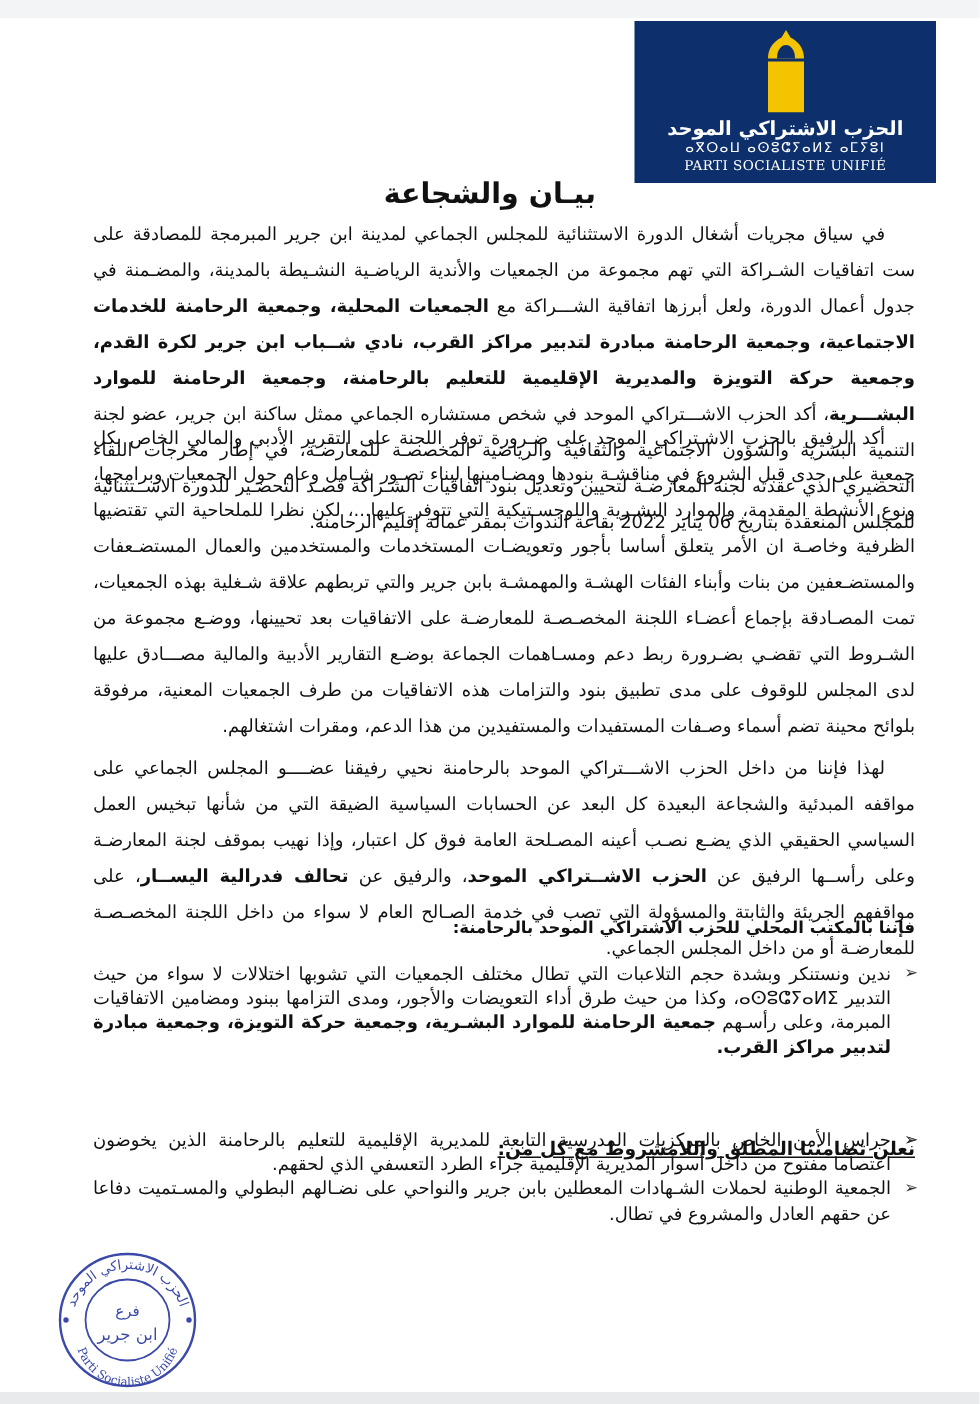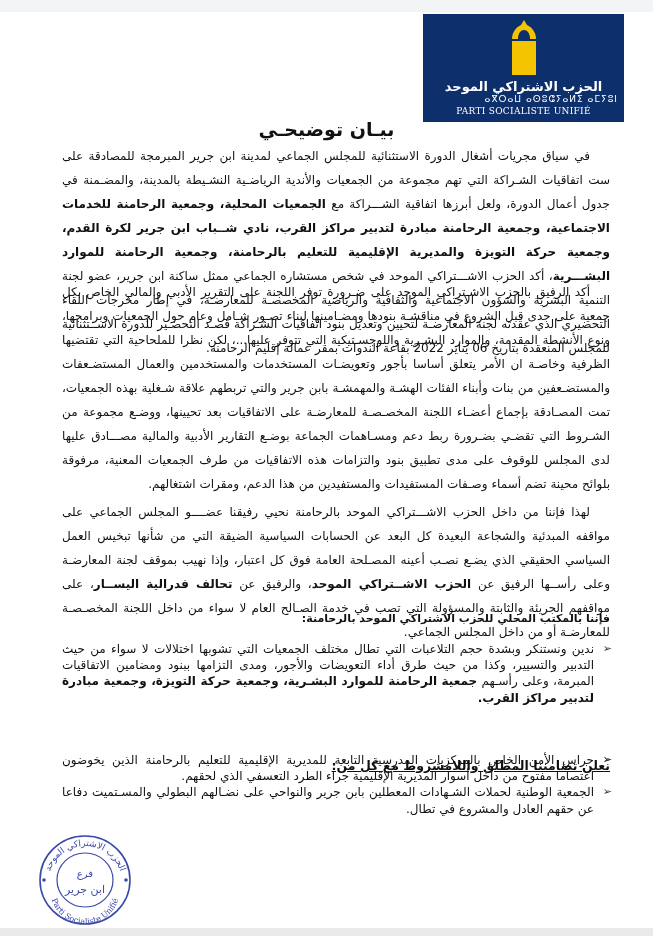--- a/index.html
+++ b/index.html
@@ -9,21 +9,21 @@
     color: #111;
   }
   .topbar { position: absolute; left: 0; top: 0; width: 653px; height: 12px; background: #f3f4f6; }
   .logo {
     position: absolute; left: 423px; top: 14px; width: 201px; height: 108px;
     background: #0d2f6b; overflow: hidden;
   }
   .logo .emblem { position: absolute; left: 88px; top: 6px; width: 26px; height: 55px; }
   .logo .ar { position: absolute; left: 6px; right: 6px; top: 66px; text-align: center;
     color: #fff; font-size: 13px; font-weight: bold; direction: rtl; line-height: 14px; }
-  .logo .tf { position: absolute; left: 6px; right: 6px; top: 80px; text-align: right;
+  .logo .tf { position: absolute; left: 6px; right: 6px; top: 80px; text-align: center;
     color: #fff; font-size: 9px; letter-spacing: 1px; line-height: 10px; }
   .logo .fr { position: absolute; left: 6px; right: 6px; top: 92px; text-align: center;
     color: #fff; font-size: 9px; line-height: 10px; font-family: "DejaVu Serif", serif; letter-spacing: .3px; }
   .title {
     position: absolute; left: 0; right: 0; top: 118px; text-align: center;
     font-size: 19px; font-weight: bold; direction: rtl;
   }
   .doc {
     position: absolute; left: 62px; width: 548px; direction: rtl; text-align: justify;
     font-size: 12px; line-height: 24px;
@@ -53,34 +53,34 @@
   <svg class="emblem" viewBox="0 0 26 55">
     <path d="M13 0 L16 5 C22 8 25 13 25 19 L1 19 C1 13 4 8 10 5 Z" fill="#f5c400"></path>
     <path d="M7 19 C7 13 10 10 13 10 C16 10 19 13 19 19 Z" fill="#0d2f6b"></path>
     <rect x="1" y="21" width="24" height="34" fill="#f5c400"></rect>
   </svg>
   <div class="ar">الحزب الاشتراكي الموحد</div>
   <div class="tf">ⴰⴳⵔⴰⵡ ⴰⵙⵓⵛⵢⴰⵍⵉ ⴰⵎⵢⵓⵏ</div>
   <div class="fr">PARTI SOCIALISTE UNIFIÉ</div>
 </div>
 
-<div class="title">بيـان توضيحـي</div>
+<div class="title">بيـان والشجاعة</div>
 
 <div class="doc p1"><span class="indent"></span><span>في سياق مجريات أشغال الدورة الاستثنائية للمجلس الجماعي لمدينة ابن جرير المبرمجة للمصادقة على ست اتفاقيات الشـراكة التي تهم مجموعة من الجمعيات والأندية الرياضـية النشـيطة بالمدينة، والمضـمنة في جدول أعمال الدورة، ولعل أبرزها اتفاقية الشـــراكة مع </span><b>الجمعيات المحلية، وجمعية الرحامنة للخدمات الاجتماعية، وجمعية الرحامنة مبادرة لتدبير مراكز القرب، نادي شــباب ابن جرير لكرة القدم، وجمعية حركة التويزة والمديرية الإقليمية للتعليم بالرحامنة، وجمعية الرحامنة للموارد البشـــرية</b><span>، أكد الحزب الاشـــتراكي الموحد في شخص مستشاره الجماعي ممثل ساكنة ابن جرير، عضو لجنة التنمية البشرية والشؤون الاجتماعية والثقافية والرياضية المخصصـة للمعارضـة، في إطار مخرجات اللقاء التحضيري الذي عقدته لجنة المعارضـة لتحيين وتعديل بنود اتفاقيات الشـراكة قصـد التحضـير للدورة الاســتثنائية للمجلس المنعقدة بتاريخ 06 يناير 2022 بقاعة الندوات بمقر عمالة إقليم الرحامنة.</span></div>
 
 <div class="doc p2"><span class="indent"></span><span>أكد الرفيق بالحزب الاشـتراكي الموحد على ضـرورة توفر اللجنة على التقرير الأدبي والمالي الخاص بكل جمعية على حدى قبل الشروع في مناقشـة بنودها ومضـامينها لبناء تصـور شـامل وعام حول الجمعيات وبرامجها، ونوع الأنشطة المقدمة، والموارد البشـرية واللوجسـتيكية التي تتوفر عليها...، لكن نظرا للملحاحية التي تقتضيها الظرفية وخاصـة ان الأمر يتعلق أساسا بأجور وتعويضـات المستخدمات والمستخدمين والعمال المستضـعفات والمستضـعفين من بنات وأبناء الفئات الهشـة والمهمشـة بابن جرير والتي تربطهم علاقة شـغلية بهذه الجمعيات، تمت المصـادقة بإجماع أعضـاء اللجنة المخصـصـة للمعارضـة على الاتفاقيات بعد تحيينها، ووضـع مجموعة من الشـروط التي تقضـي بضـرورة ربط دعم ومسـاهمات الجماعة بوضـع التقارير الأدبية والمالية مصـــادق عليها لدى المجلس للوقوف على مدى تطبيق بنود والتزامات هذه الاتفاقيات من طرف الجمعيات المعنية، مرفوقة بلوائح محينة تضم أسماء وصـفات المستفيدات والمستفيدين من هذا الدعم، ومقرات اشتغالهم.</span></div>
 
 <div class="doc p3"><span class="indent"></span><span>لهذا فإننا من داخل الحزب الاشـــتراكي الموحد بالرحامنة نحيي رفيقنا عضــــو المجلس الجماعي على مواقفه المبدئية والشجاعة البعيدة كل البعد عن الحسابات السياسية الضيقة التي من شأنها تبخيس العمل السياسي الحقيقي الذي يضـع نصـب أعينه المصـلحة العامة فوق كل اعتبار، وإذا نهيب بموقف لجنة المعارضـة وعلى رأســها الرفيق عن </span><b>الحزب الاشــتراكي الموحد</b><span>، والرفيق عن </span><b>تحالف فدرالية اليســار</b><span>، على مواقفهم الجريئة والثابتة والمسؤولة التي تصب في خدمة الصـالح العام لا سواء من داخل اللجنة المخصـصـة للمعارضـة أو من داخل المجلس الجماعي.</span></div>
 
 <div class="h1">فإننا بالمكتب المحلي للحزب الاشتراكي الموحد بالرحامنة:</div>
 
 <div class="list1">
   <div class="li">
     <span class="bullet">➢</span>
-    <span>ندين ونستنكر وبشدة حجم التلاعبات التي تطال مختلف الجمعيات التي تشوبها اختلالات لا سواء من حيث التدبير والتسيير، وكذا من حيث طرق أداء التعويضات والأجور، ومدى التزامها ببنود ومضامين الاتفاقيات المبرمة، وعلى رأسـهم </span><b>جمعية الرحامنة للموارد البشـرية، وجمعية حركة التويزة، وجمعية مبادرة لتدبير مراكز القرب.</b>
+    <span>ندين ونستنكر وبشدة حجم التلاعبات التي تطال مختلف الجمعيات التي تشوبها اختلالات لا سواء من حيث التدبير ⴰⵙⵓⵛⵢⴰⵍⵉ، وكذا من حيث طرق أداء التعويضات والأجور، ومدى التزامها ببنود ومضامين الاتفاقيات المبرمة، وعلى رأسـهم </span><b>جمعية الرحامنة للموارد البشـرية، وجمعية حركة التويزة، وجمعية مبادرة لتدبير مراكز القرب.</b>
   </div>
 </div>
 
 <div class="h2">نعلن تضامننا المطلق واللامشروط مع كل من:</div>
 
 <div class="list2">
   <div class="li">
     <span class="bullet">➢</span>
   </div>
   <div class="li">

